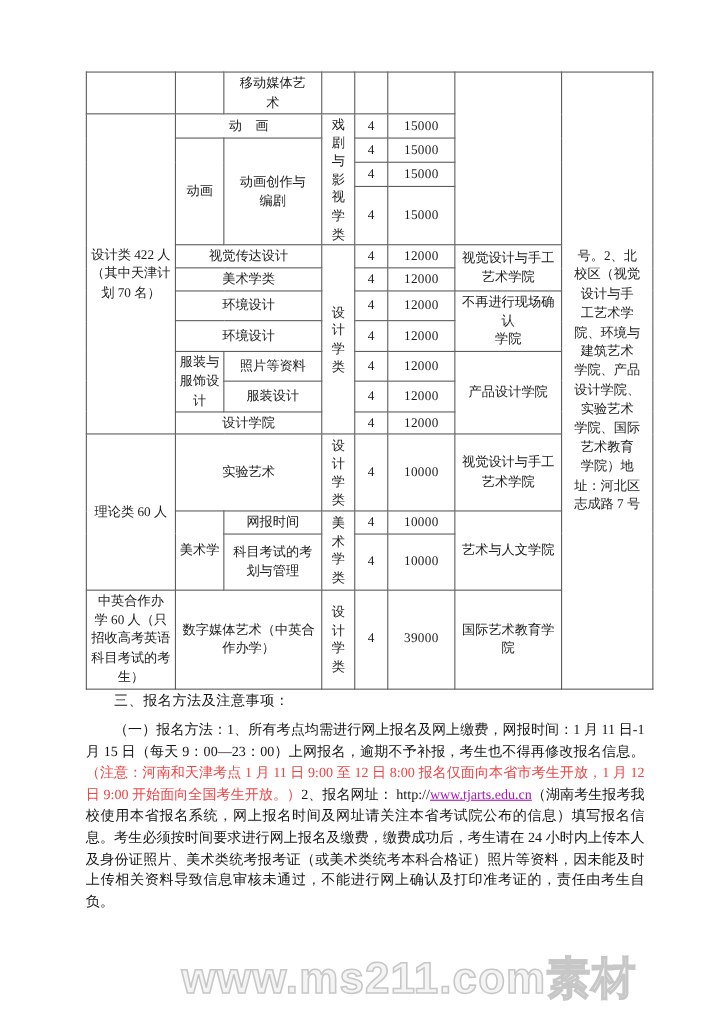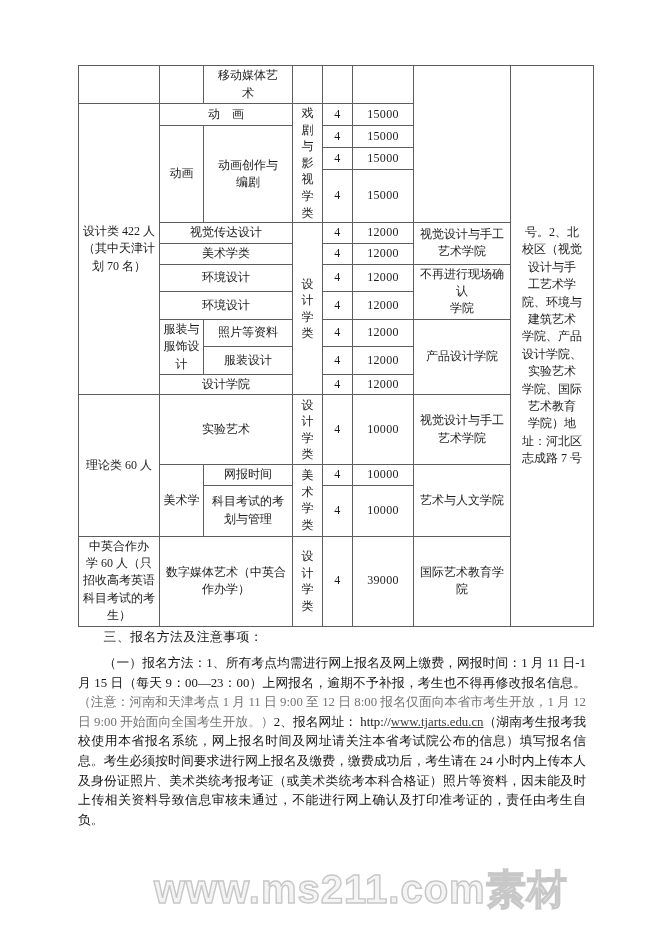--- a/index.html
+++ b/index.html
@@ -34,26 +34,26 @@
   }
 
   
   .textblock {
     position:absolute; left:78px; top:612px; width:508px;
     font-size:12.8px; color:#161616;margin-top:14px;
   }
   .heading { line-height:23px; text-indent:2em; letter-spacing:0.5px; }
   .tip-para { margin-top:13px; line-height:24px; text-align:justify; }
   .method-para { margin-top:5px; line-height:19.6px; text-align:justify; text-indent:2em; }
-  .red { color:#737373; }
-  a.doc-link { color:#404040; text-decoration:underline; }
+  .red { color:#ef4444; }
+  a.doc-link { color:#a21caf; text-decoration:underline; }
 
   
   .watermark {
-    position:absolute; left:154px; top:862px; width:360px;
+    position:absolute; left:165px; top:862px; width:360px;
     font-family:"Liberation Sans","DejaVu Sans",sans-serif;
     font-size:40px; font-weight:bold; letter-spacing:1px;
     color:#f4f4f4; -webkit-text-stroke:1.4px #c7c7c7;
     white-space:nowrap; user-select:none;
   }
 </style>
 </head>
 <body>
 
 <div class="page">

